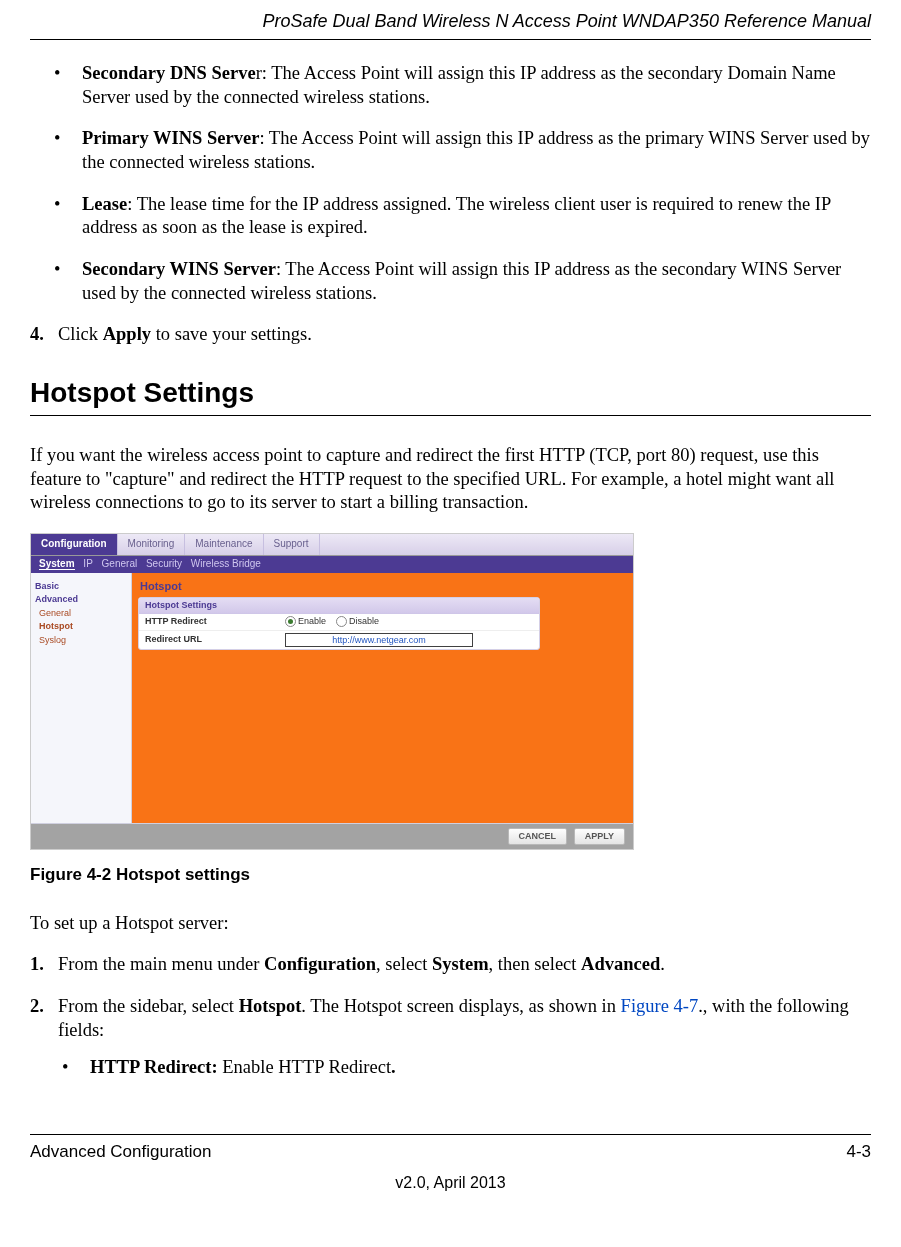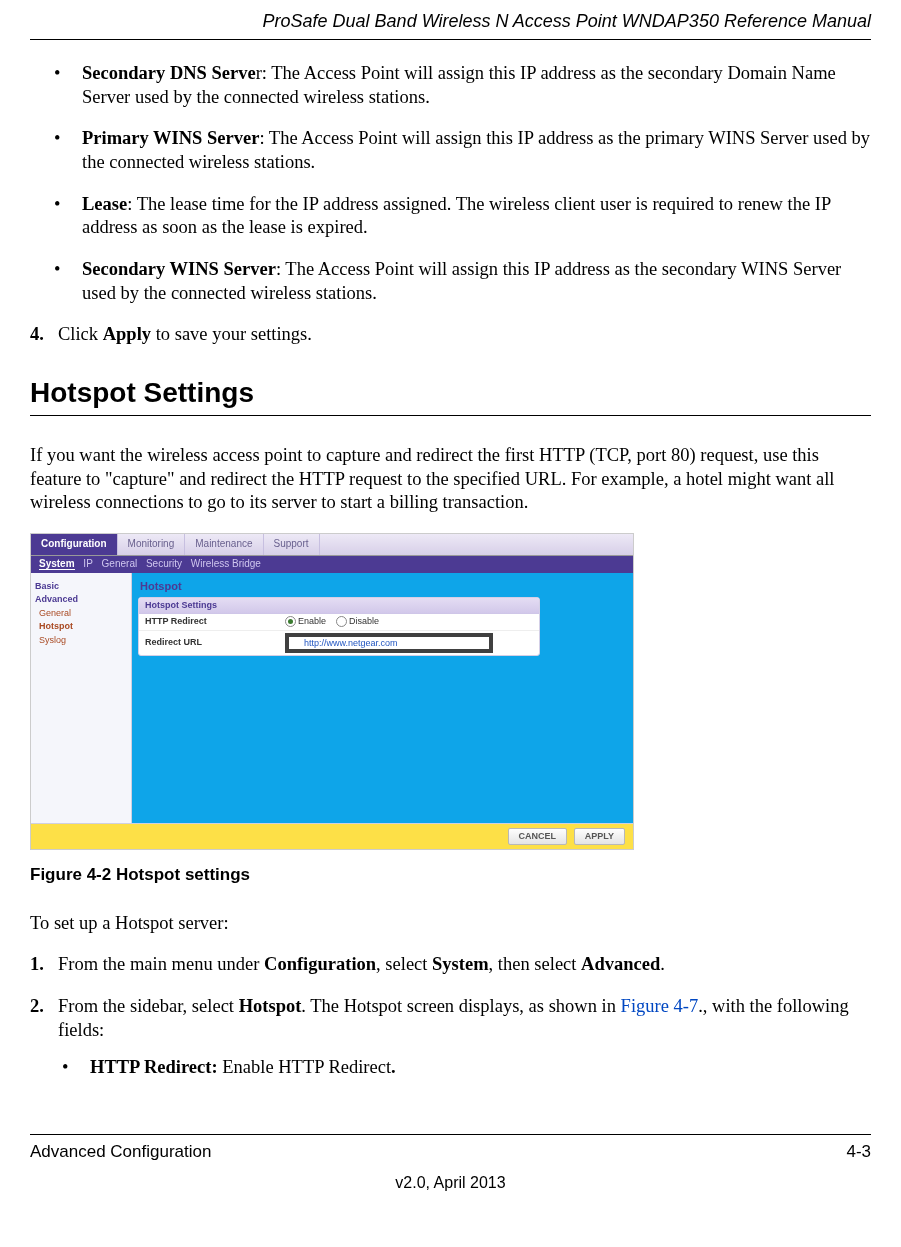--- a/index.html
+++ b/index.html
@@ -92,21 +92,21 @@
     font-weight: bold;
   }
   .mock-subnav {
     background: #4c3a93;
     color: #fff;
     font-size: 10px;
     padding: 2px 8px;
   }
   .mock-subnav span { margin-right: 6px; color:#cfc6ef; }
   .mock-subnav span.sel { color:#fff; font-weight:bold; border-bottom:1px solid #fff;}
-  .mock-body { display: flex; min-height: 250px; background:#0ea5e9;}
+  .mock-body { display: flex; min-height: 250px; background:#f97316;}
   .mock-side {
     width: 92px;
     background: #f5f6fb;
     border-right: 1px solid #d0d0e0;
     padding: 6px 4px;
     font-size: 9px;
   }
   .mock-side div { color:#a94a23; margin:2px 0 2px 4px;}
   .mock-side .top { color:#4c3a93; font-weight:bold; margin-left:0; }
   .mock-side .cur { color:#a94a23; font-weight:bold; }
@@ -126,31 +126,32 @@
     padding:2px 6px;
     border-bottom:1px solid #cfc6e8;
   }
   .mock-row { display:flex; align-items:center; padding:2px 6px; border-bottom:1px solid #eee;}
   .mock-row:last-child{border-bottom:none;}
   .mock-lbl { width:140px; font-weight:bold; color:#333; font-size:9px;}
   .mock-radio { width:9px;height:9px;border:1px solid #888;border-radius:50%;display:inline-block;vertical-align:middle;margin-right:2px;position:relative;}
   .mock-radio.sel::after{content:"";width:5px;height:5px;background:#3a7b2f;border-radius:50%;position:absolute;left:2px;top:2px;}
   .mock-opt { font-size:9px; margin-right:10px; color:#333;}
   .mock-input {
-    border:4px solid #404040;
+    border:1px solid #404040;
     background:#fff;
     font-size:9px;
-    padding:1px 15px;
+    padding:1px 8px;
     color:#2256c0;
     width: 170px;
+    text-align: center;
   }
   .mock-foot {
     text-align:right;
     padding:4px 8px;
-    background:#fde047;
+    background:#a3a3a3;
     border-top:1px solid #d0d0e0;
   }
   .mock-btn {
     display:inline-block;
     font-size:9px;
     font-weight:bold;
     color:#555;
     background:linear-gradient(#fefefe,#e4e4e4);
     border:1px solid #b8b8b8;
     border-radius:2px;

